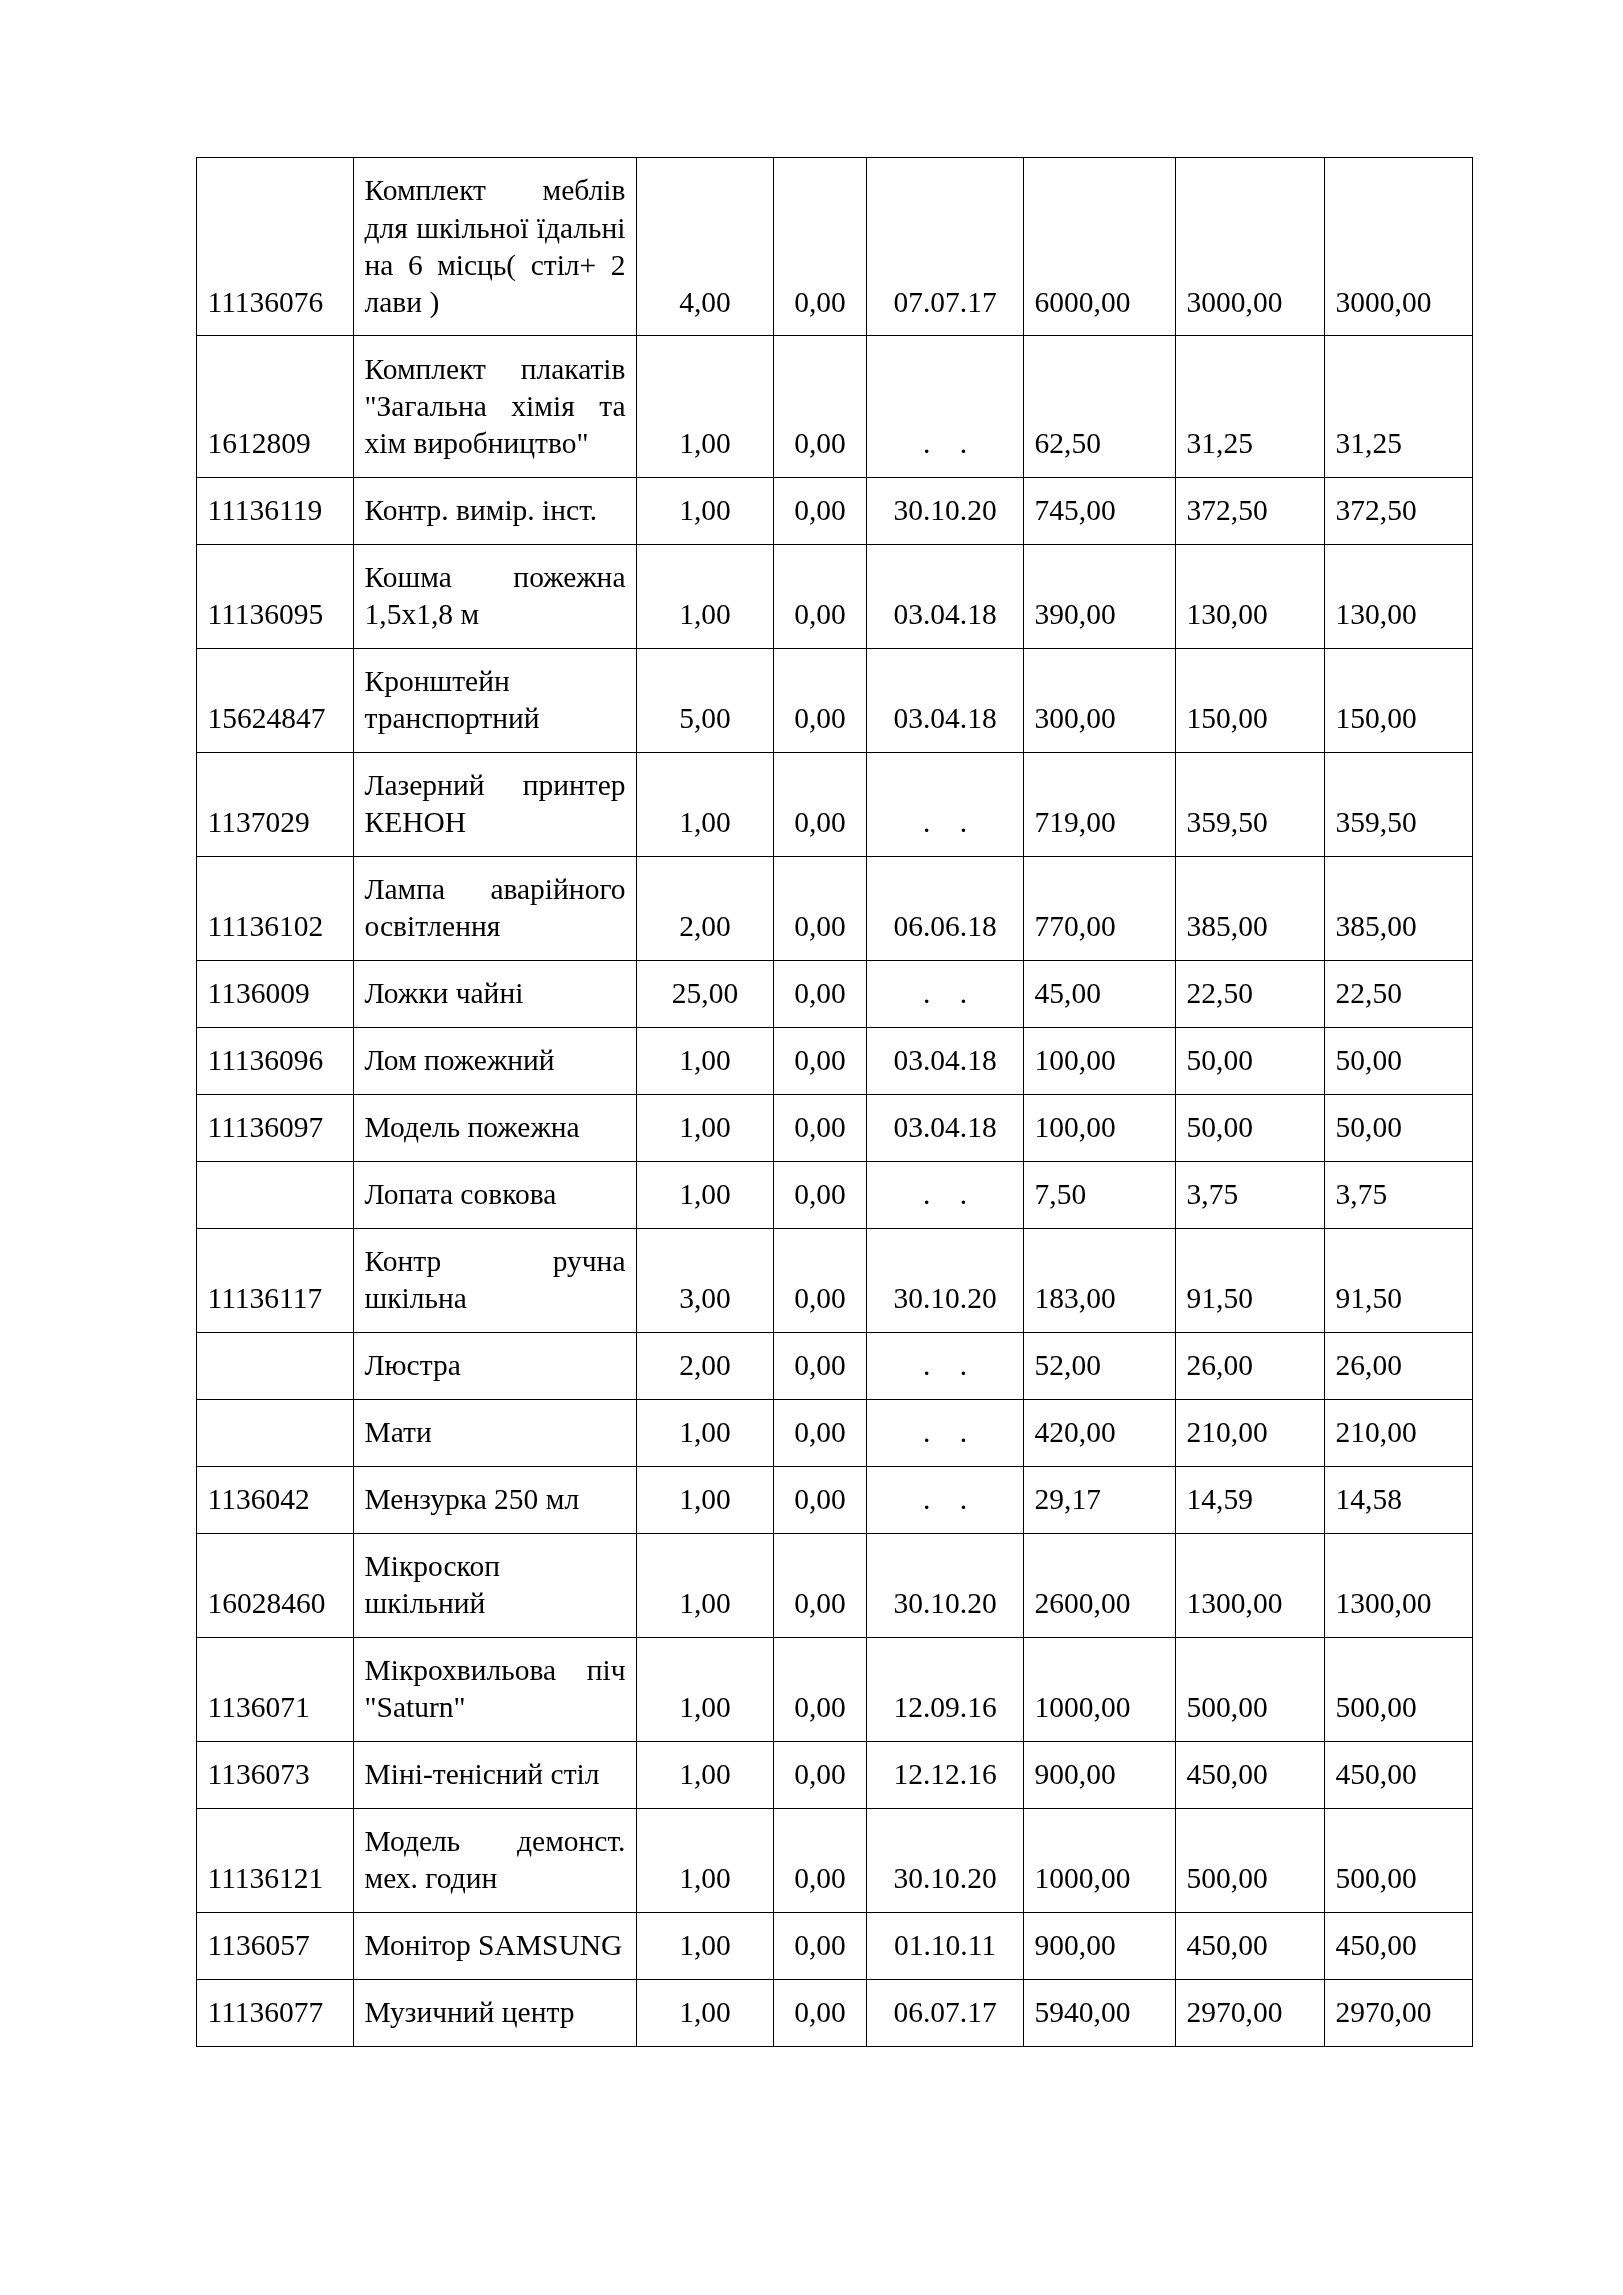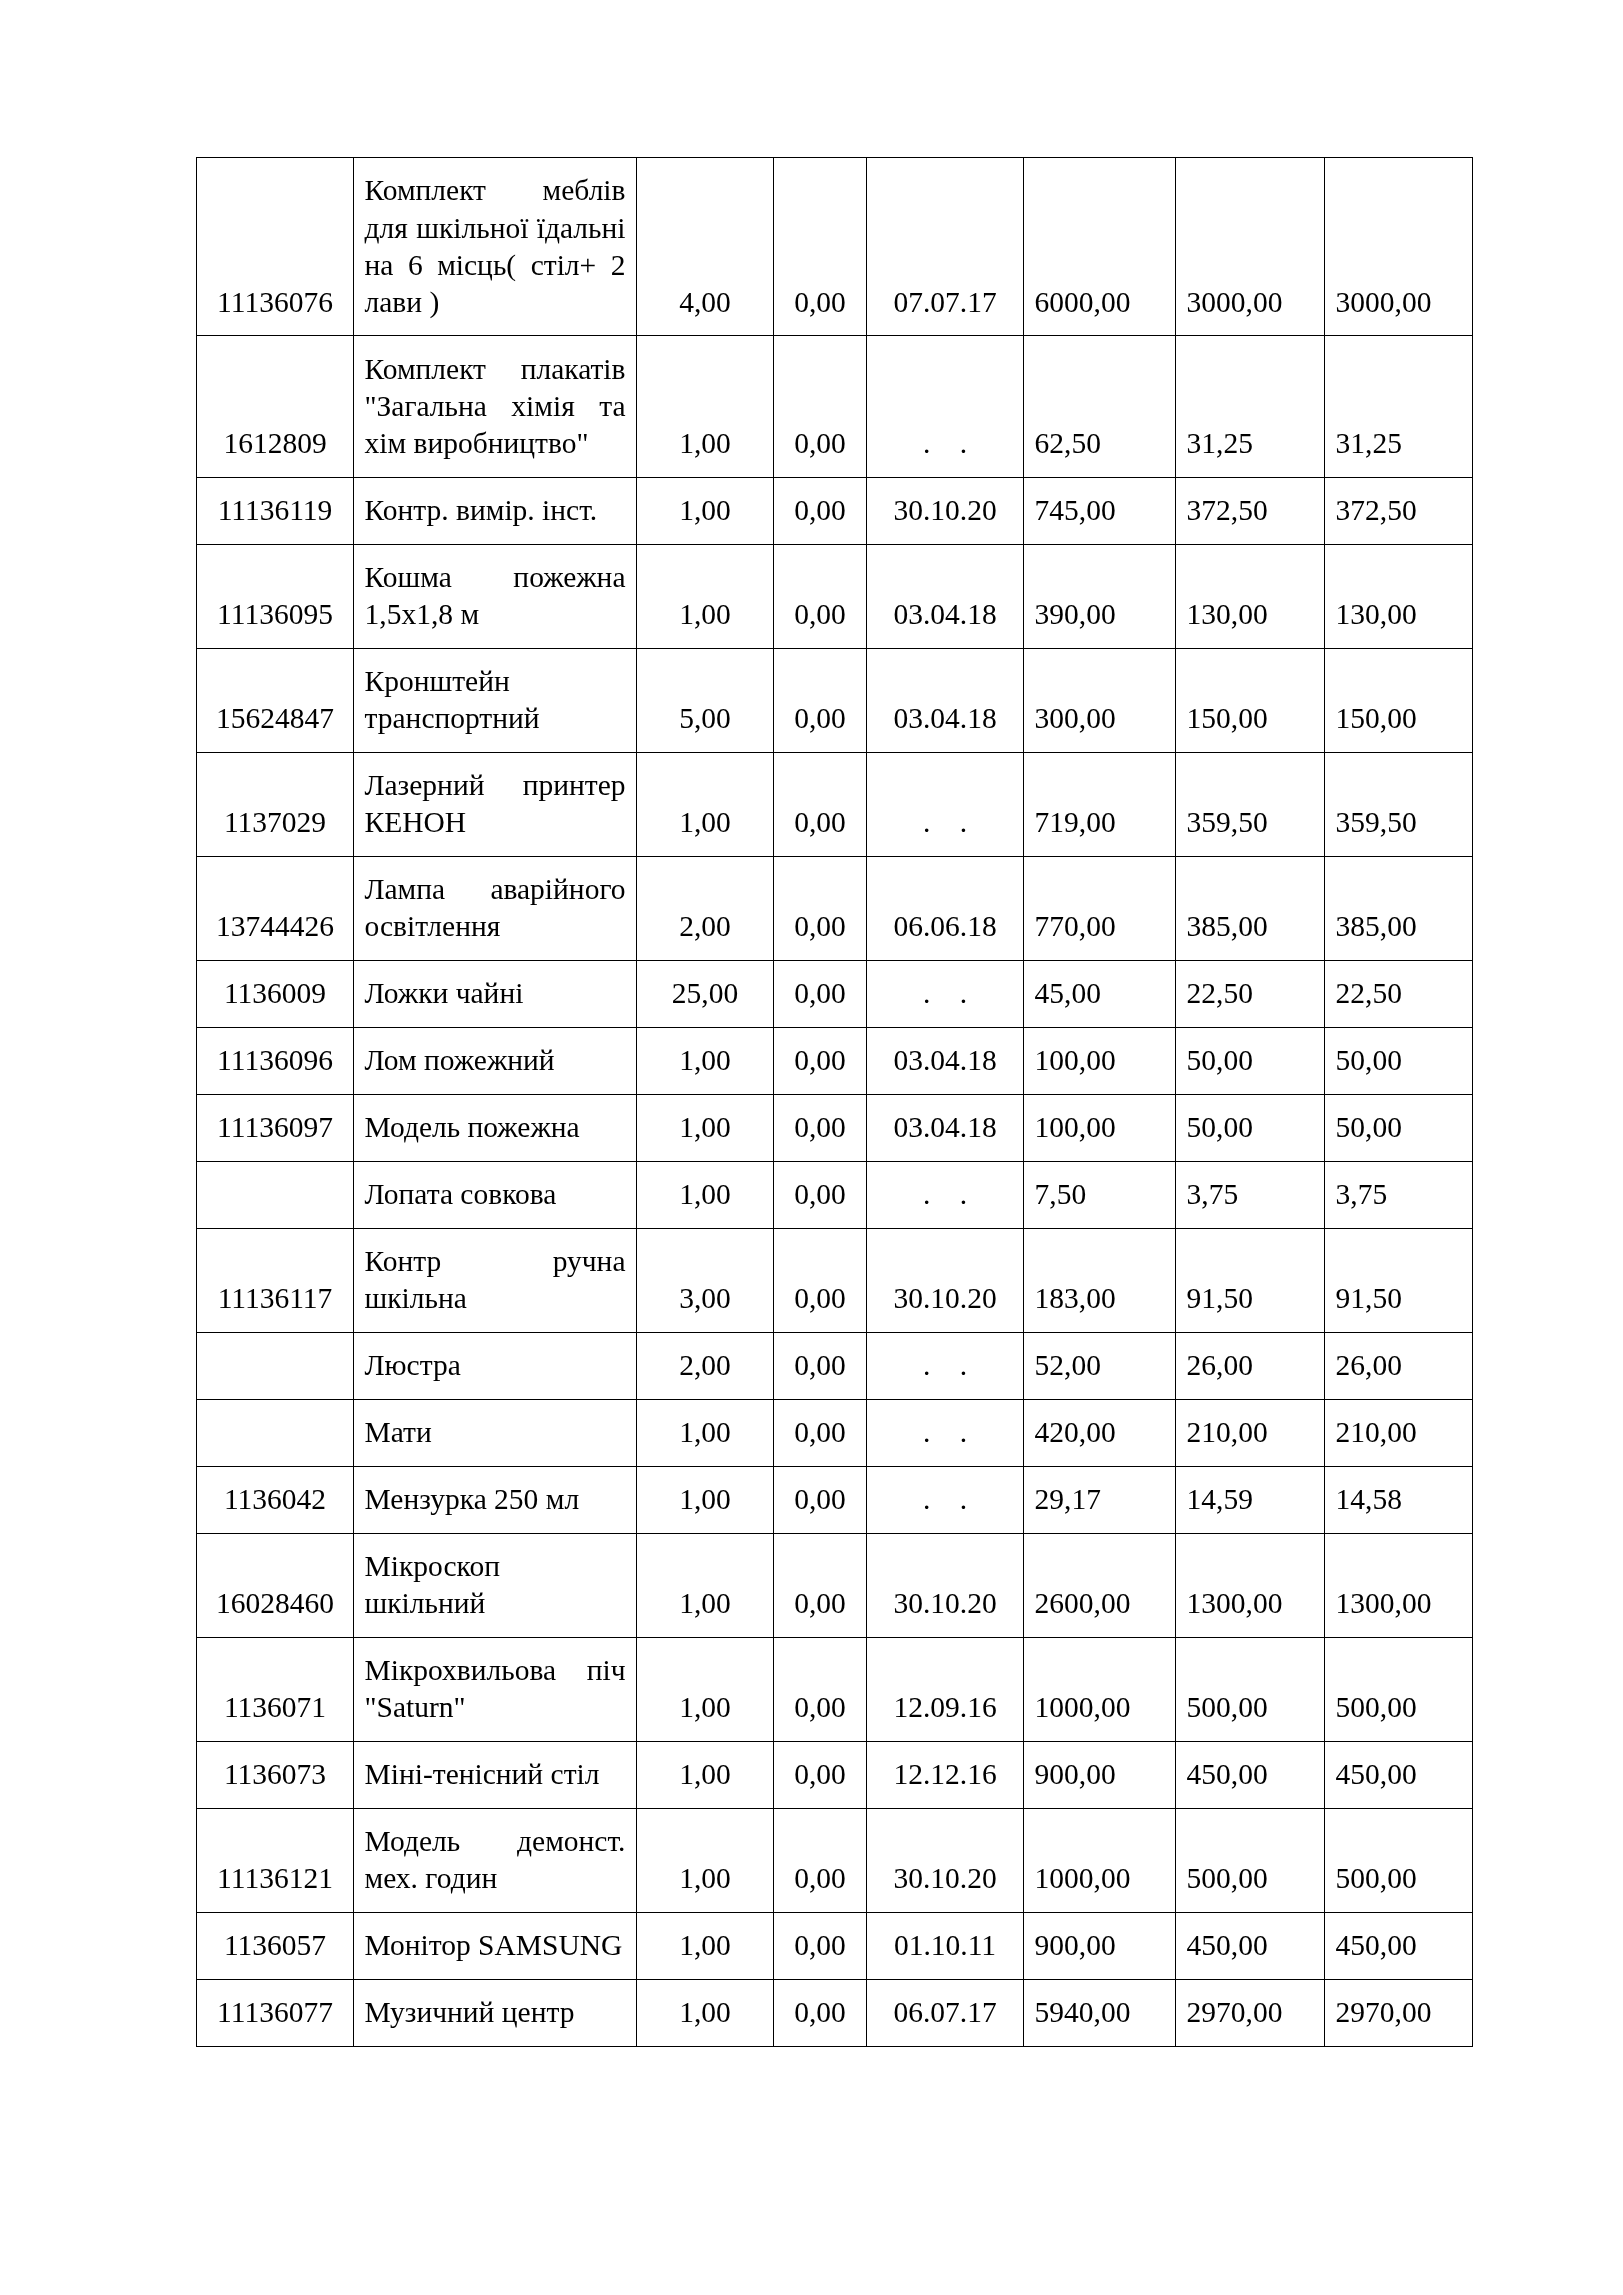--- a/index.html
+++ b/index.html
@@ -35,21 +35,21 @@
   }
   col.w-id       { width: 157px; }
   col.w-name     { width: 283px; }
   col.w-qty      { width: 137px; }
   col.w-zero     { width: 93px; }
   col.w-date     { width: 157px; }
   col.w-sum      { width: 152px; }
   col.w-wear     { width: 149px; }
   col.w-residual { width: 148px; }
 
-  td.col-id   { text-align: center; padding-left: 17px; }
+  td.col-id   { text-align: left; padding-left: 17px; }
   td.col-name { text-align: justify; padding-left: 15.7px; padding-right: 11.8px; }
   td.col-qty, td.col-zero, td.col-date { text-align: center; }
   td.col-sum, td.col-wear, td.col-residual { text-align: left; padding-left: 13px; }
 </style>
 </head>
 <body>
 
 <div class="page">
   <table class="inventory-table">
     <colgroup>
@@ -117,21 +117,21 @@
           <td class="col-id">1137029</td>
           <td class="col-name">Лазерний принтер КЕНОН</td>
           <td class="col-qty">1,00</td>
           <td class="col-zero">0,00</td>
           <td class="col-date">. .</td>
           <td class="col-sum">719,00</td>
           <td class="col-wear">359,50</td>
           <td class="col-residual">359,50</td>
         </tr>
         <tr>
-          <td class="col-id">13744426</td>
+          <td class="col-id">11136102</td>
           <td class="col-name">Лампа аварійного освітлення</td>
           <td class="col-qty">2,00</td>
           <td class="col-zero">0,00</td>
           <td class="col-date">06.06.18</td>
           <td class="col-sum">770,00</td>
           <td class="col-wear">385,00</td>
           <td class="col-residual">385,00</td>
         </tr>
         <tr>
           <td class="col-id">1136009</td>

